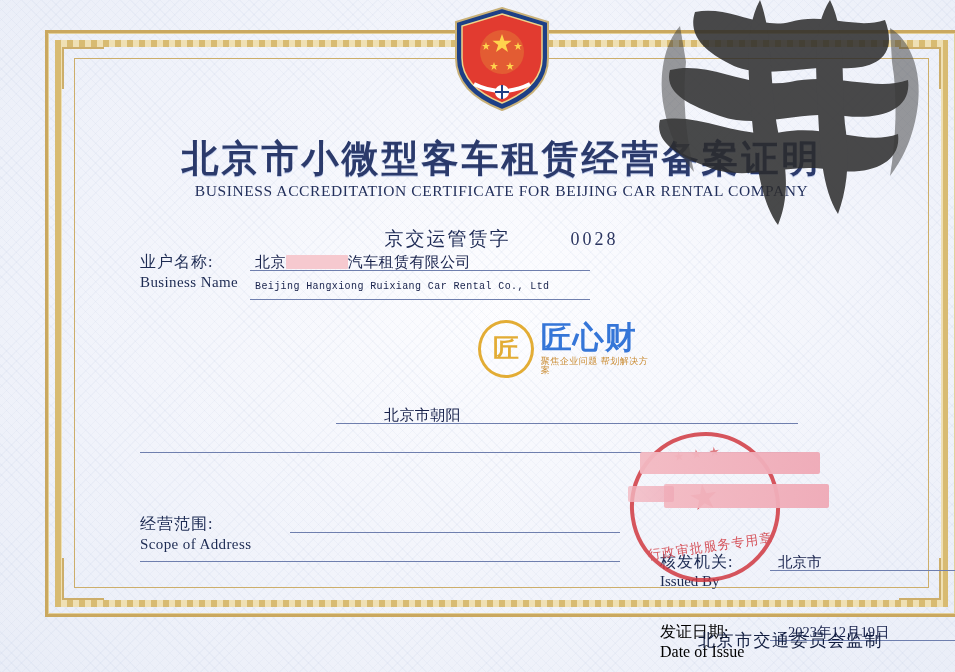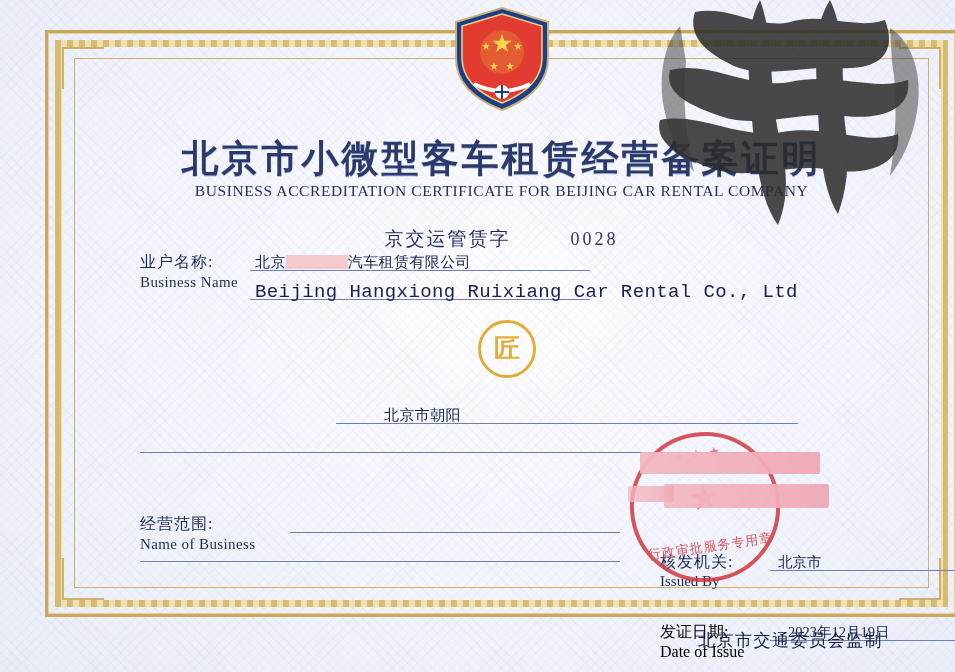--- a/index.html
+++ b/index.html
@@ -99,21 +99,21 @@
   .redact{
     display:inline-block;height:14px;vertical-align:-2px;
     background:#f6c9cf;border-radius:1px;
   }
 
   
   #f-company{top:0;}
   #f-company .rule.r1{left:110px;width:340px;top:18px;}
   #f-company .rule.r2{left:110px;width:340px;top:47px;}
   #f-company .v1{left:115px;top:1px;}
-  #f-company .v2{left:115px;top:29px;font-family:"Liberation Mono", monospace;font-size:19px;}
+  #f-company .v2{left:115px;top:29px;font-family:"Liberation Mono", monospace;font-size:10px;}
 
   #f-addr{top:105px;}
   #f-addr .rule.r1{left:196px;width:462px;top:18px;}
   #f-addr .rule.r2{left:0px;width:658px;top:47px;}
   #f-addr .v1{left:244px;top:1px;}
 
   #f-scope{top:214px;font-family:Liberation Serif, serif;}
   #f-scope .rule.r1{left:150px;width:330px;top:18px;}
   #f-scope .rule.r2{left:0px;width:480px;top:47px;}
   #f-scope .v1{left:160px;top:0px;}
@@ -241,21 +241,21 @@
     </div>
 
     <div class="field" id="f-addr">
       <div class="rule r1"></div>
       <div class="rule r2"></div>
       <div class="value cn v1">北京市朝阳</div>
     </div>
 
     <div class="field" id="f-scope">
       <div class="label-cn">经营范围:</div>
-      <div class="label-en">Name of Business</div>
+      <div class="label-en">Scope of Address</div>
       <div class="rule r1"></div>
       <div class="rule r2"></div>
     </div>
 
     <div class="right-col">
       <div class="lab-cn">核发机关:</div>
       <div class="lab-en">Issued By</div>
       <div class="rule"></div>
       <div class="v-issuer">北京市</div>
     </div>
@@ -265,20 +265,24 @@
       <div class="lab-en">Date of Issue</div>
       <div class="rule"></div>
       <div class="v-date">2023年12月19日</div>
     </div>
 
   </div>
 
   <div class="wm-logo">
     <div class="mark">
       <span>匠</span>
+    </div>
+    <div class="wtxt">
+      <div class="big">匠心财</div>
+      <div class="small">聚焦企业问题 帮划解决方案</div>
     </div>
   </div>
 
   <div class="stamp">
     <div class="arc">★ ★ ★</div>
     <div class="star">★</div>
     <div class="txt">行政审批服务专用章</div>
   </div>
 
   <div class="redact-bar" style="left:640px;top:452px;width:180px;height:22px;"></div>

